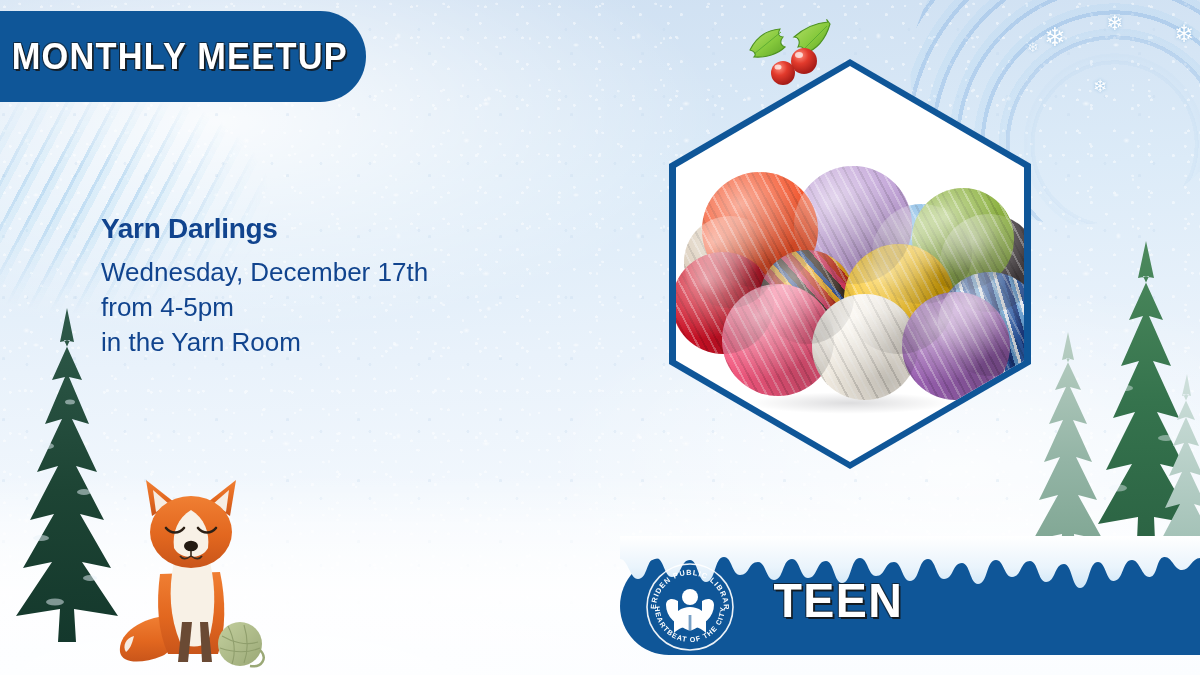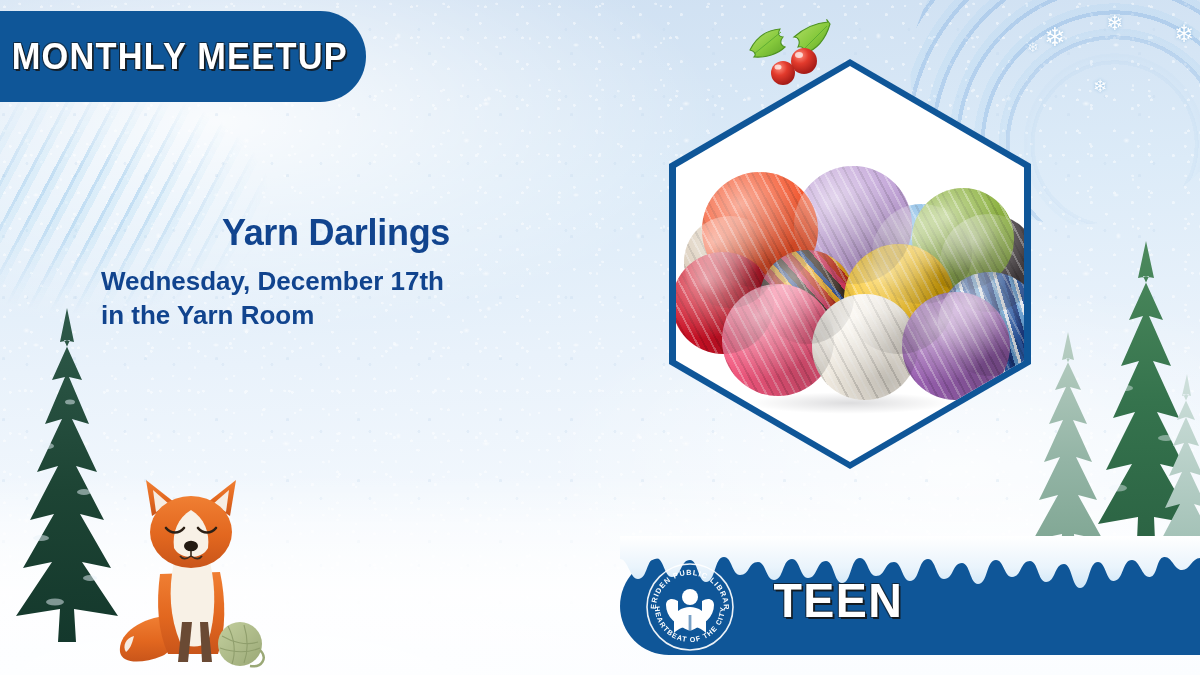--- a/index.html
+++ b/index.html
@@ -86,22 +86,22 @@
   }
   #meetup-banner .txt{
     font-size:37px;font-weight:bold;color:#fff;letter-spacing:1.3px;
     font-stretch:condensed;transform:scaleX(.93);
     text-shadow:2px 2px 0 rgba(20,20,20,.8), -1px -1px 0 rgba(20,20,20,.45),
                 1px -1px 0 rgba(20,20,20,.45), -1px 1px 0 rgba(20,20,20,.45);
   }
 
   
   #event-copy{position:absolute;left:101px;top:214px;width:470px;color:var(--ink);}
-  #event-title{font-size:36px;font-weight:bold;line-height:1.05;margin:0 0 12px 0;letter-spacing:-.3px;text-align:center;}
-  #event-details{font-size:26px;font-weight:bold;line-height:1.33;}
+  #event-title{font-size:28px;font-weight:bold;line-height:1.05;margin:0 0 12px 0;letter-spacing:-.3px;}
+  #event-details{font-size:26px;font-weight:normal;line-height:1.33;}
   #event-details div{white-space:nowrap;}
 
   
   #yarn-hex{
     position:absolute;left:669px;top:59px;width:362px;height:410px;
     background:var(--brand);
     clip-path:polygon(50% 0%,100% 25.6%,100% 74.4%,50% 100%,0% 74.4%,0% 25.6%);
   }
   #yarn-hex-inner{
     position:absolute;inset:7px;background:#fff;
@@ -232,20 +232,21 @@
   </svg>
 
   <div id="meetup-banner">
     <span class="txt">MONTHLY MEETUP</span>
   </div>
 
   <div id="event-copy">
     <h1 id="event-title">Yarn Darlings</h1>
     <div id="event-details">
       <div>Wednesday, December 17th</div>
+      <div>from 4-5pm</div>
       <div>in the Yarn Room</div>
     </div>
   </div>
 
   <div id="yarn-hex">
     <div id="yarn-hex-inner">
       <div id="hex-shadow"></div>
 
       <div class="yarn" style="left:8px; top:150px;width:92px; height:92px; background:#d8c9b4;"></div>
       <div class="yarn" style="left:264px;top:148px;width:98px; height:98px; background:#4a4346;"></div>

